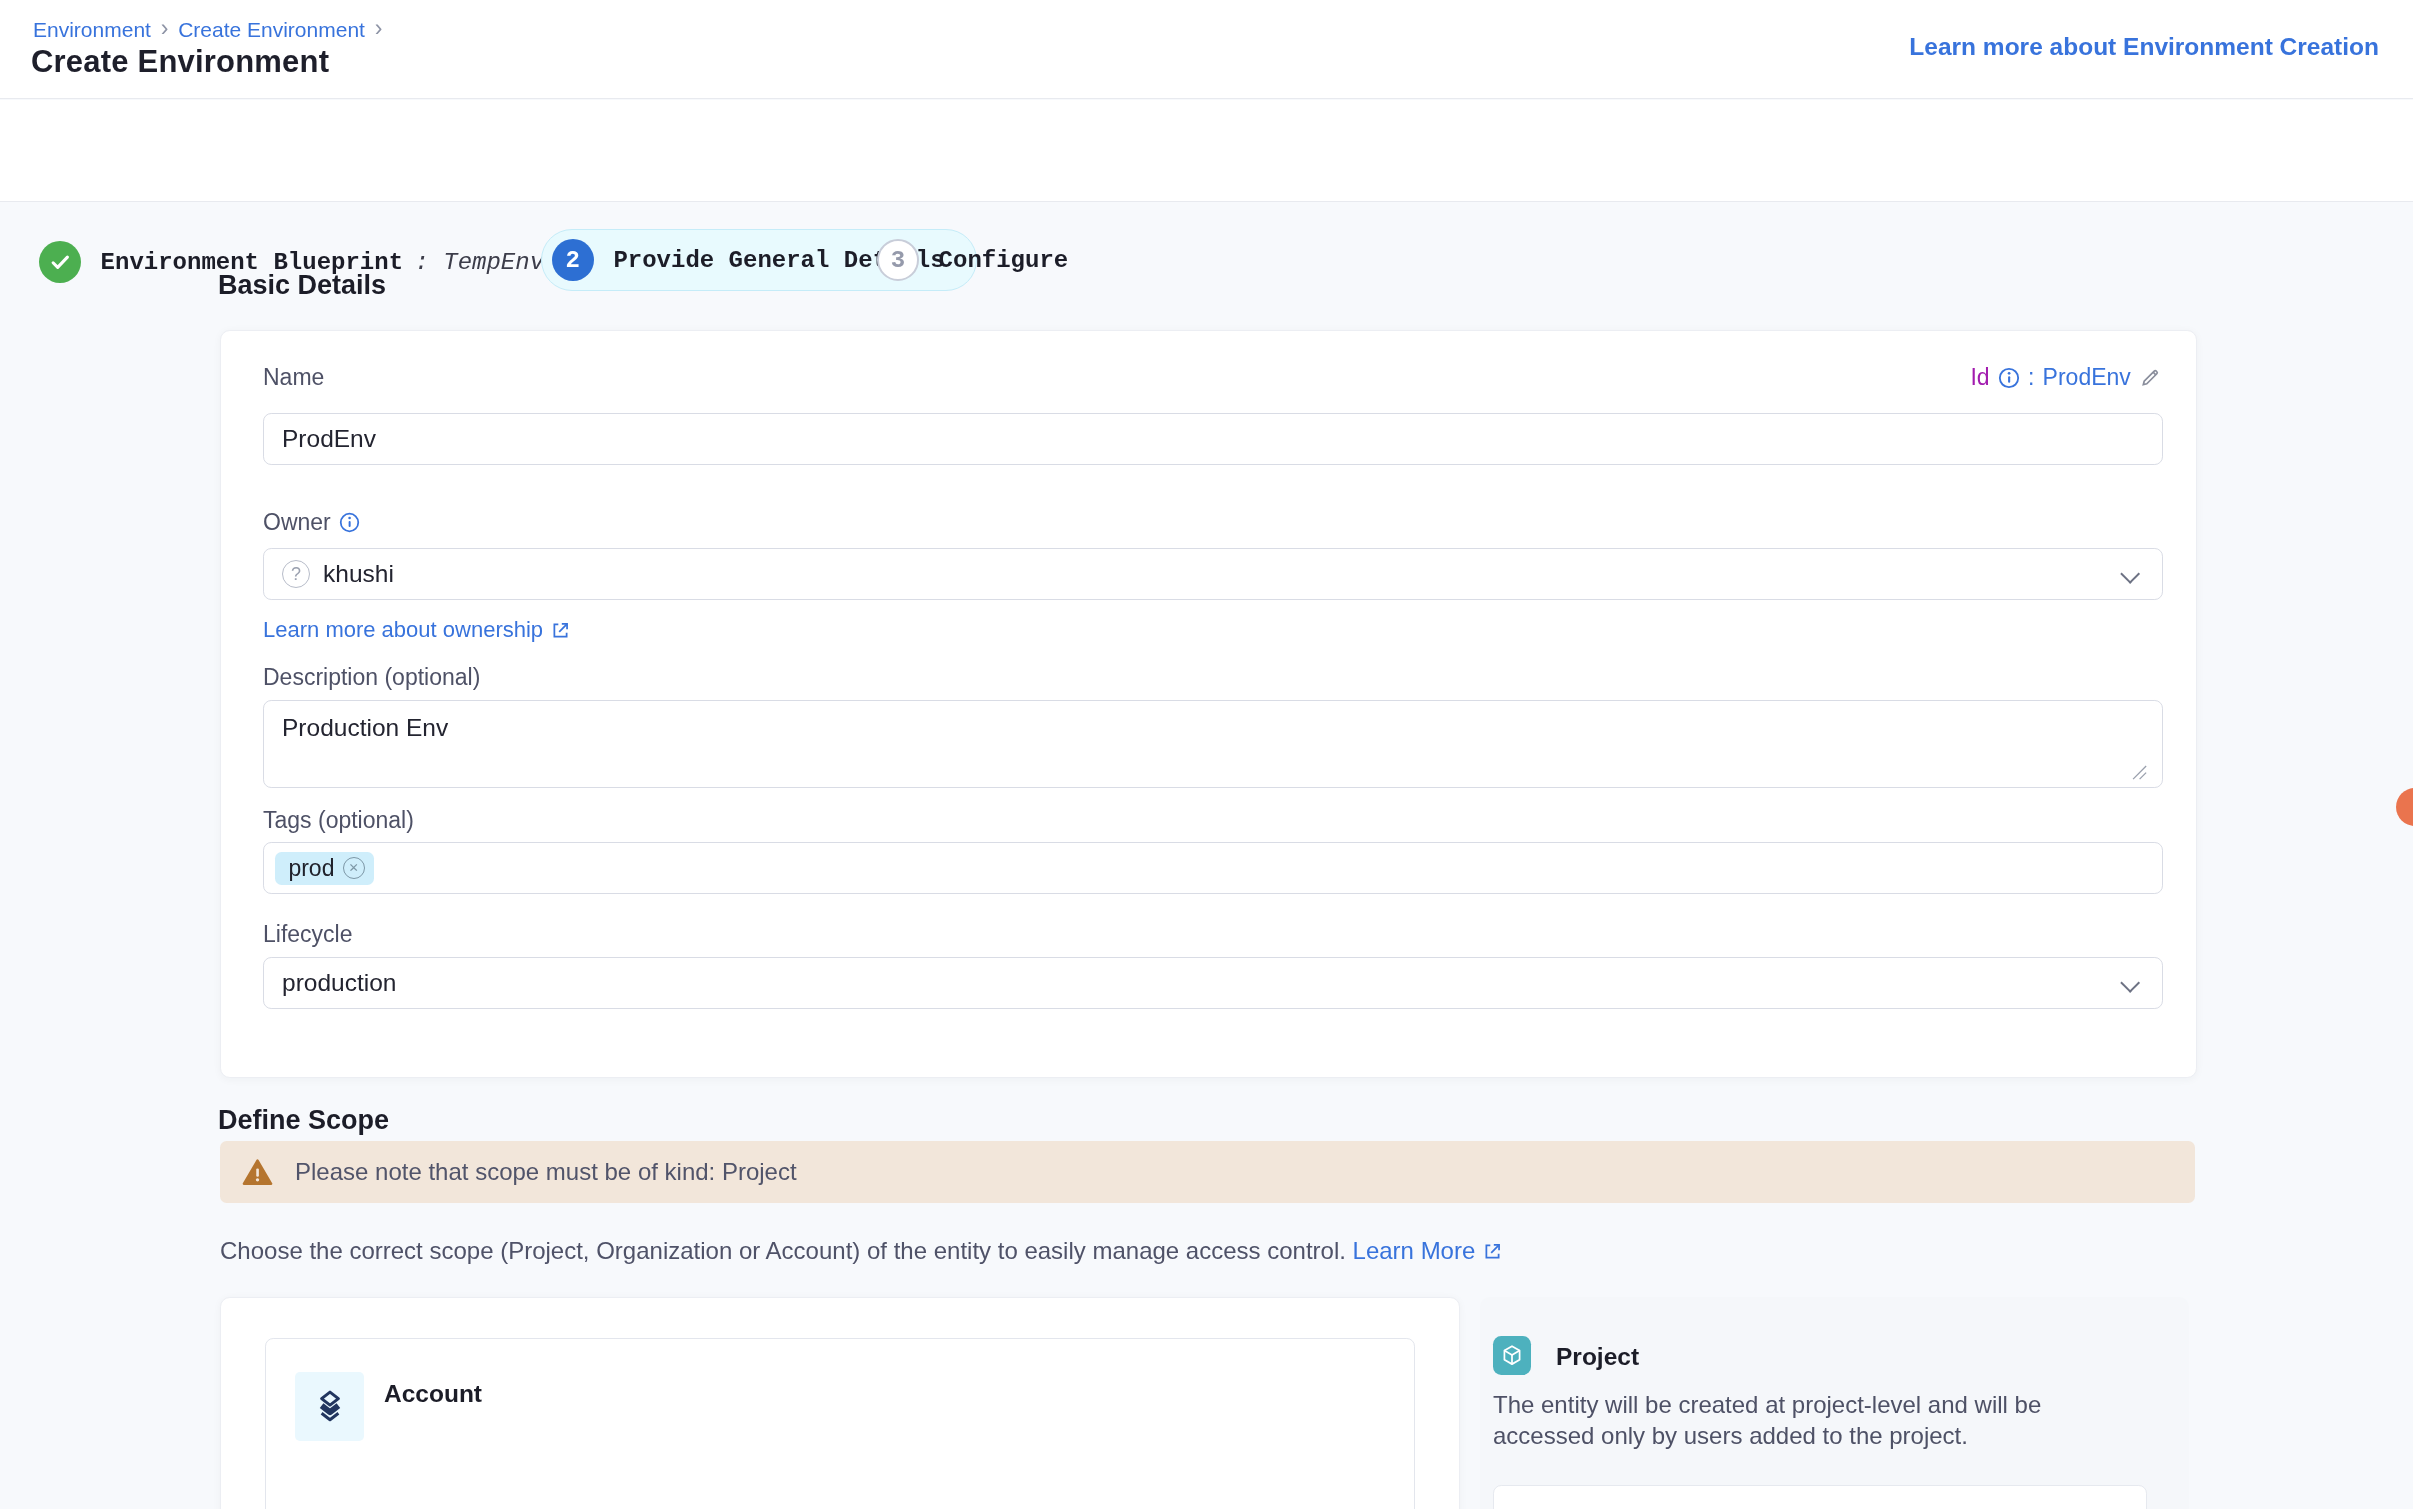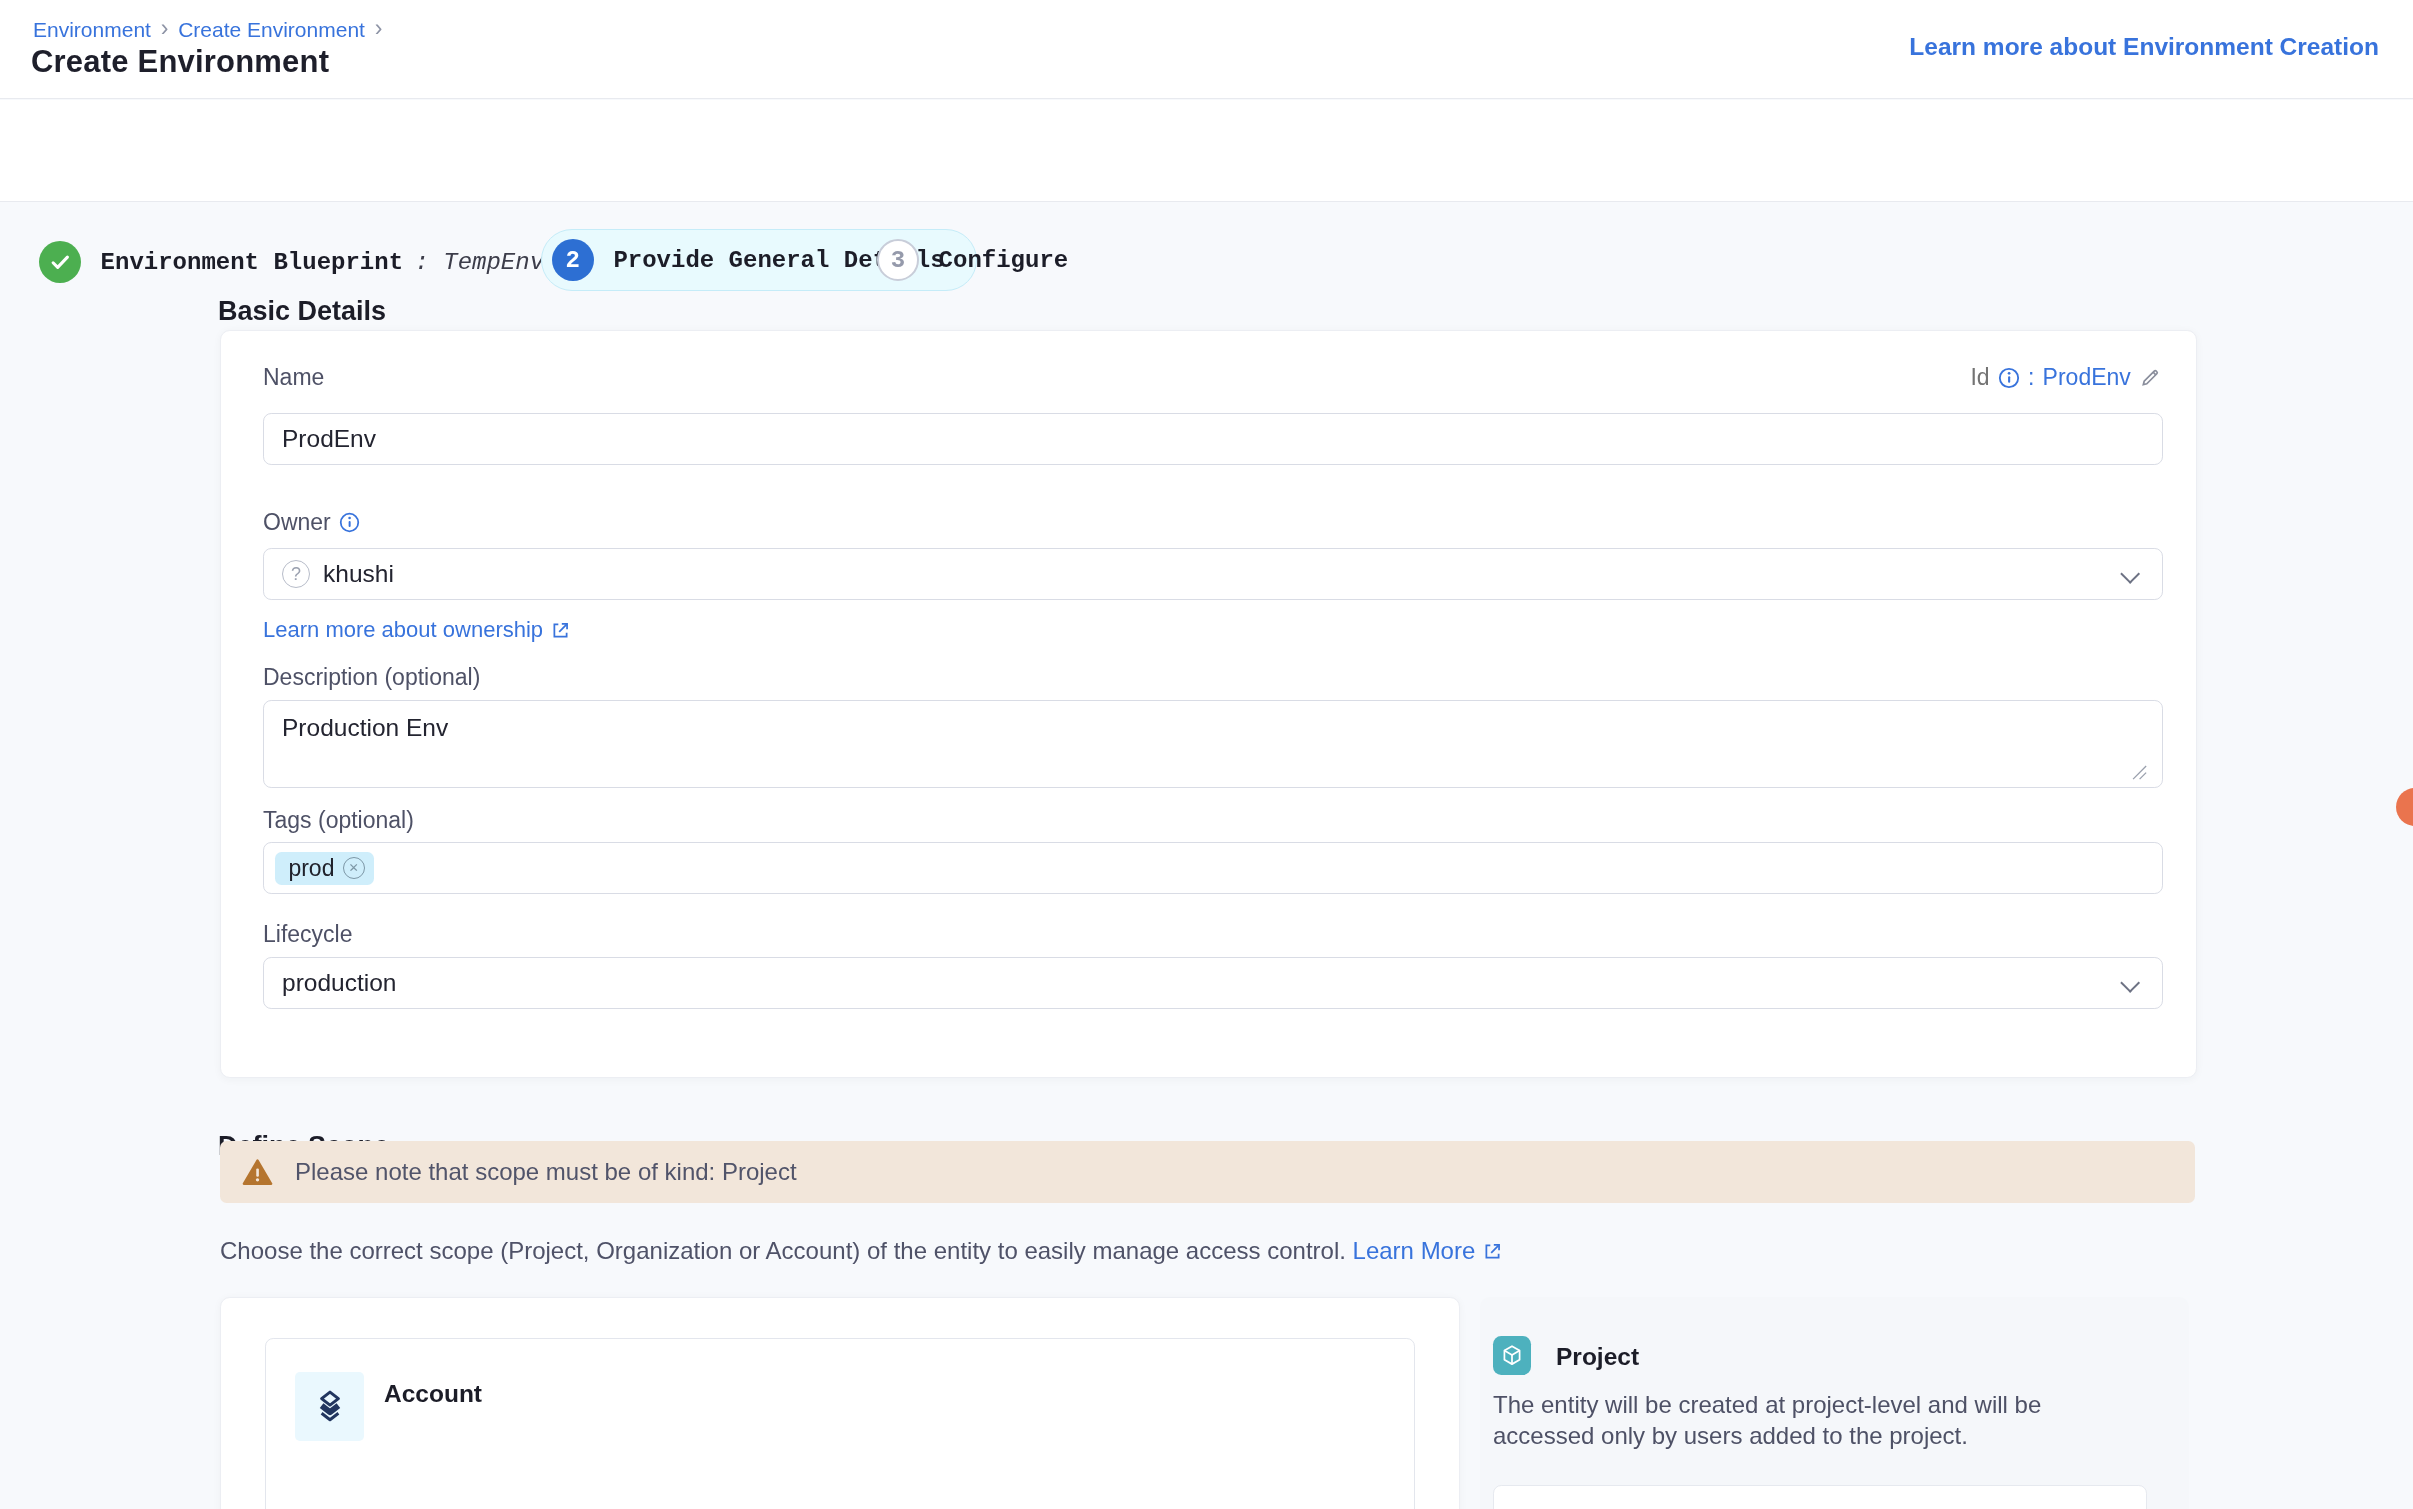--- a/index.html
+++ b/index.html
@@ -23,32 +23,32 @@
   .circ-active{background:#2d6fd3;color:#fff;font-size:24px;font-weight:700;}
   .circ-todo{background:#fff;border:2.5px solid #c8cdd9;color:#959aab;font-size:24px;font-weight:600;box-sizing:border-box;}
   .step-label{font-size:24px;font-weight:700;color:#1c1d28;margin-left:19.6px;}
   .step-label.normal{font-weight:600;}
   .step-value{font-size:24px;font-style:italic;color:#3c3d4a;margin-left:11.4px;}
   .step1{left:39px;top:131px;height:62px;}
   .pill{left:541px;top:129px;height:62px;background:#e8fafe;border:1.6px solid #c5ecf8;border-radius:33px;padding:0 31px 0 9.8px;box-sizing:border-box;cursor:pointer;}
   .step3{left:877px;top:129px;height:62px;cursor:pointer;}
 
   
-  .sec-heading{position:absolute;font-size:27px;font-weight:700;color:#1c1d28;margin-top:26px;}
+  .sec-heading{position:absolute;font-size:27px;font-weight:700;color:#1c1d28;}
 
   
   .card{position:absolute;background:#fff;border:0.8px solid #eceef3;border-radius:9.8px;box-shadow:0 1.6px 8.2px rgba(30,40,60,.04);}
   .card-basic{left:220px;top:330px;width:1975px;height:746px;}
   .f-label{position:absolute;font-size:23px;color:#4e5166;display:flex;align-items:center;gap:8.2px;}
   .t-input{position:absolute;left:42px;width:1900px;height:52px;border:1.6px solid #d9dce5;border-radius:8.2px;box-sizing:border-box;background:#fff;font-family:"Liberation Sans",sans-serif;font-size:24.5px;color:#232430;padding:0 18px;outline:none;}
   .sel{position:absolute;left:42px;width:1900px;height:52px;border:1.6px solid #d9dce5;border-radius:8.2px;box-sizing:border-box;background:#fff;display:flex;align-items:center;padding:0 18px;font-size:24.5px;color:#232430;cursor:pointer;}
   .chev{width:12.3px;height:12.3px;border-right:2.5px solid #6d7284;border-bottom:2.5px solid #6d7284;transform:rotate(45deg);position:absolute;right:24.5px;top:16.3px;}
   .q-circle{width:28px;height:28px;border-radius:50%;border:1.6px solid #b7bcc9;color:#9aa0af;font-size:18px;display:flex;align-items:center;justify-content:center;margin-right:13px;box-sizing:border-box;}
   .id-row{position:absolute;right:34px;top:33px;display:flex;align-items:center;gap:8.2px;font-size:23px;}
-  .id-label{color:#737373;}
+  .id-label{color:#a21caf;}
   .id-value{color:#3873dc;}
   .blue-link{color:#3873dc;font-size:22px;display:inline-flex;align-items:center;gap:7px;cursor:pointer;}
   .t-area{position:absolute;left:42px;width:1900px;height:88px;border:1.6px solid #d9dce5;border-radius:8.2px;box-sizing:border-box;font-family:"Liberation Sans",sans-serif;font-size:24.5px;color:#232430;padding:13px 18px;resize:none;outline:none;}
   .grip{position:absolute;right:47px;pointer-events:none;}
   .tagbox{position:absolute;left:42px;width:1900px;height:52px;border:1.6px solid #d9dce5;border-radius:8.2px;box-sizing:border-box;display:flex;align-items:center;padding:0 11.4px;}
   .chip{background:#cfeefb;border-radius:6.5px;height:33px;display:flex;align-items:center;padding:0 9.8px 0 13px;gap:8.2px;font-size:23px;color:#20212b;}
   .chip-x{width:22px;height:22px;border-radius:50%;border:1.6px solid #7d97a6;color:#7d97a6;font-size:12.3px;display:flex;align-items:center;justify-content:center;box-sizing:border-box;cursor:pointer;}
 
   
   .banner{position:absolute;left:220px;top:1141px;width:1975px;height:62px;background:#f2e6da;border-radius:6.5px;display:flex;align-items:center;padding:0 21px;box-sizing:border-box;gap:21px;}

